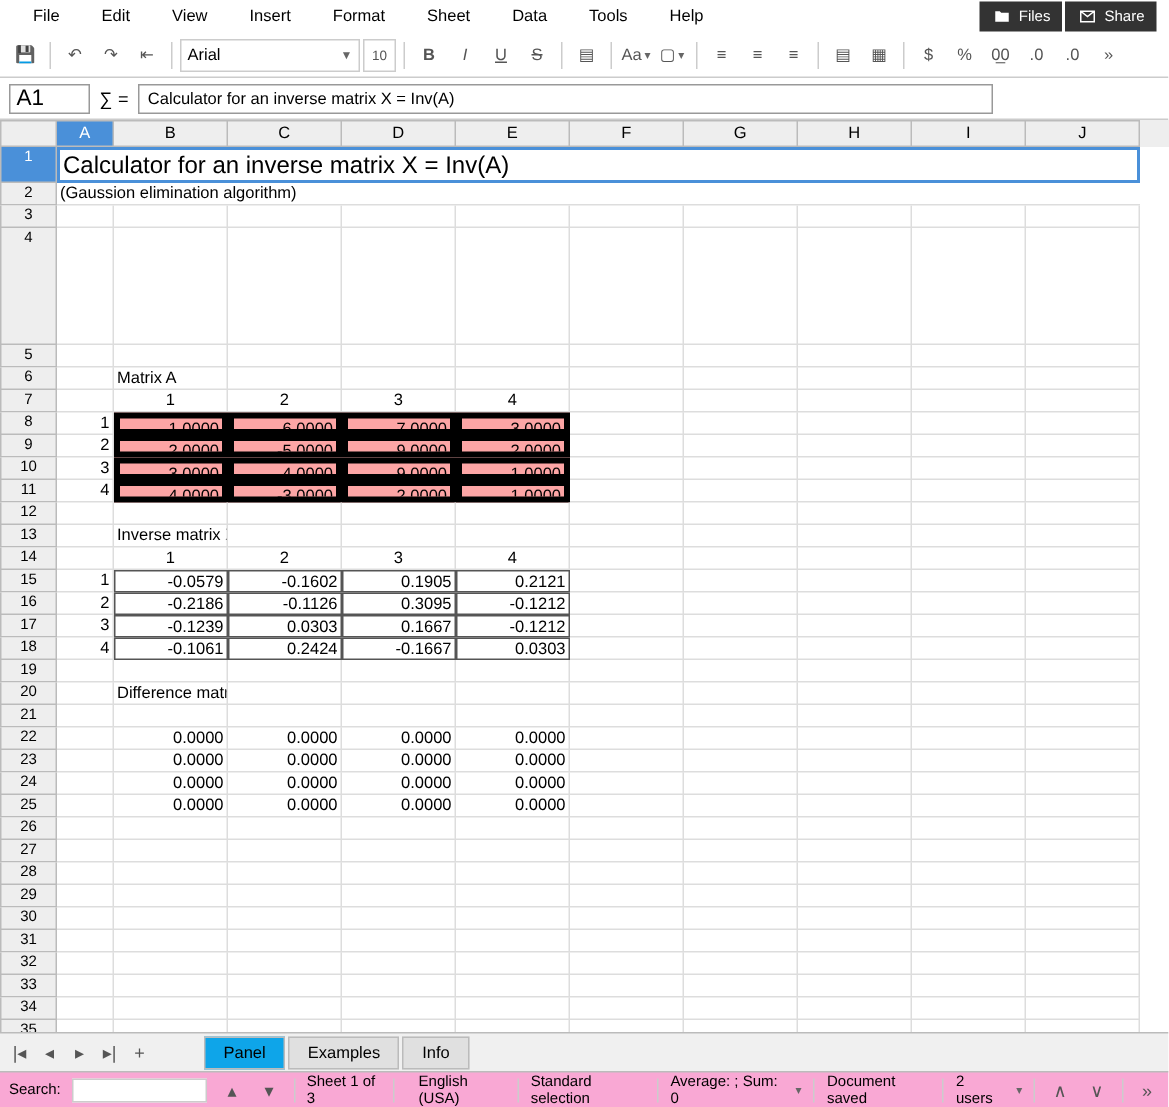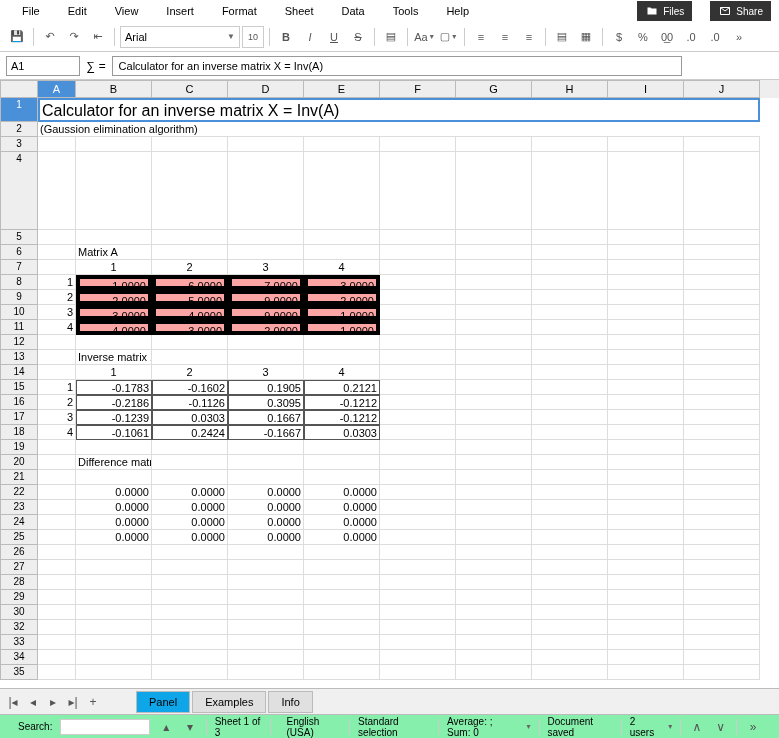--- a/index.html
+++ b/index.html
@@ -1,31 +1,31 @@
 <!DOCTYPE html>
 <html><head>
 <meta charset="utf-8">
 <style>
 * { box-sizing: border-box; margin: 0; padding: 0; font-family: Arial, sans-serif; }
 body { width: 779px; height: 738px; overflow: hidden; background: #fff; font-size: 11px; display: flex; flex-direction: column; }
 
 .menubar { display: flex; align-items: center; padding: 4px 8px; height: 22px; background: #fff; }
 .menubar .menu-item { padding: 2px 14px; cursor: pointer; font-size: 11px; }
 .menubar .spacer { flex: 1; }
-.btn-dark { background: #333; color: #fff; padding: 4px 8px; display: flex; align-items: center; gap: 4px; margin-left: 18px; cursor: pointer; font-size: 10px; }
+.btn-dark { background: #333; color: #fff; padding: 4px 8px; display: flex; align-items: center; gap: 4px; margin-left: 2px; cursor: pointer; font-size: 10px; }
 .btn-dark svg { width: 14px; height: 12px; fill: #fff; }
 
 .toolbar { display: flex; align-items: center; padding: 4px 6px; height: 30px; gap: 2px; border-bottom: 1px solid #ccc; }
 .tbtn { width: 22px; height: 22px; display: flex; align-items: center; justify-content: center; cursor: pointer; color: #555; }
 .tsep { width: 1px; height: 18px; background: #ccc; margin: 0 3px; }
 .font-select { display: flex; align-items: center; border: 1px solid #ccc; height: 22px; width: 120px; padding: 0 4px; justify-content: space-between; font-size: 11px; gap: 32px; }
 .drop-arrow { font-size: 8px; color: #666; margin-left: 2px; }
 
 .fbar { display: flex; align-items: center; padding: 4px 6px; height: 28px; gap: 6px; border-bottom: 1px solid #ccc; }
-.cellref { border: 1px solid #999; height: 20px; width: 74px; padding: 0 4px; font-size: 11px; display: flex; align-items: center; text-align: right; }
+.cellref { border: 1px solid #999; height: 20px; width: 54px; padding: 0 4px; font-size: 15px; display: flex; align-items: center; text-align: right; }
 .fx { display: flex; align-items: center; gap: 4px; font-style: italic; font-size: 12px; }
 .formula-input { border: 1px solid #999; height: 20px; flex: 1; padding: 0 6px; font-size: 11px; display: flex; align-items: center; max-width: 570px; }
 
 .grid-wrap { flex: 1; overflow: hidden; position: relative; }
 .col-headers { display: flex; position: sticky; top: 0; background: #eee; }
 .corner { width: 38px; height: 18px; border: 1px solid #bbb; background: #eee; }
 .ch { height: 18px; border: 1px solid #bbb; border-left: none; background: #eee; text-align: center; font-size: 11px; line-height: 16px; }
 .ch.sel { background: #4a90d9; color: #fff; }
 .cw-a { width: 38px; }
 .cw { width: 76px; }
@@ -44,21 +44,21 @@
 .cell.box { border: 1px solid #555; }
 .cell.sel { border: 2px solid #4a90d9; }
 .c-a { width: 38px; }
 .c { width: 76px; }
 
 .tabbar { display: flex; align-items: center; height: 26px; border-top: 1px solid #bbb; background: #f0f0f0; padding: 0 4px; gap: 2px; }
 .nav-btn { width: 18px; text-align: center; cursor: pointer; color: #555; font-size: 12px; }
 .tab { padding: 4px 12px; border: 1px solid #bbb; background: #e0e0e0; font-size: 11px; cursor: pointer; }
 .tab.active { background: #0ea5e9; }
 
-.statusbar { display: flex; align-items: center; height: 24px; border-top: 1px solid #bbb; background: #86efac; padding: 0 18px; gap: 8px; font-size: 10px; }
+.statusbar { display: flex; align-items: center; height: 24px; border-top: 1px solid #bbb; background: #f9a8d4; padding: 0 6px; gap: 8px; font-size: 10px; }
 .statusbar .sep { width: 1px; height: 16px; background: #ccc; }
 .statusbar input { border: 1px solid #ccc; height: 16px; width: 90px; font-size: 10px; padding: 0 2px; }
 .statusbar .grow { flex: 1; }
 </style>
 </head>
 <body>
 
 <div class="menubar">
   <span class="menu-item">File</span>
   <span class="menu-item">Edit</span>
@@ -314,21 +314,21 @@
         <div class="cell c" style="text-align: center;">4</div>
         <div class="cell c"></div>
         <div class="cell c"></div>
         <div class="cell c"></div>
         <div class="cell c"></div>
         <div class="cell c"></div>
       </div>
       <div class="row">
         <div class="rh">15</div>
         <div class="cell c-a">1</div>
-        <div class="cell c box">-0.1783</div>
+        <div class="cell c box">-0.0579</div>
         <div class="cell c box">-0.1602</div>
         <div class="cell c box">0.1905</div>
         <div class="cell c box">0.2121</div>
         <div class="cell c"></div>
         <div class="cell c"></div>
         <div class="cell c"></div>
         <div class="cell c"></div>
         <div class="cell c"></div>
       </div>
       <div class="row">
@@ -508,20 +508,33 @@
         <div class="cell c"></div>
         <div class="cell c"></div>
         <div class="cell c"></div>
         <div class="cell c"></div>
         <div class="cell c"></div>
         <div class="cell c"></div>
         <div class="cell c"></div>
       </div>
       <div class="row">
         <div class="rh">30</div>
+        <div class="cell c-a"></div>
+        <div class="cell c"></div>
+        <div class="cell c"></div>
+        <div class="cell c"></div>
+        <div class="cell c"></div>
+        <div class="cell c"></div>
+        <div class="cell c"></div>
+        <div class="cell c"></div>
+        <div class="cell c"></div>
+        <div class="cell c"></div>
+      </div>
+      <div class="row">
+        <div class="rh">31</div>
         <div class="cell c-a"></div>
         <div class="cell c"></div>
         <div class="cell c"></div>
         <div class="cell c"></div>
         <div class="cell c"></div>
         <div class="cell c"></div>
         <div class="cell c"></div>
         <div class="cell c"></div>
         <div class="cell c"></div>
         <div class="cell c"></div>

